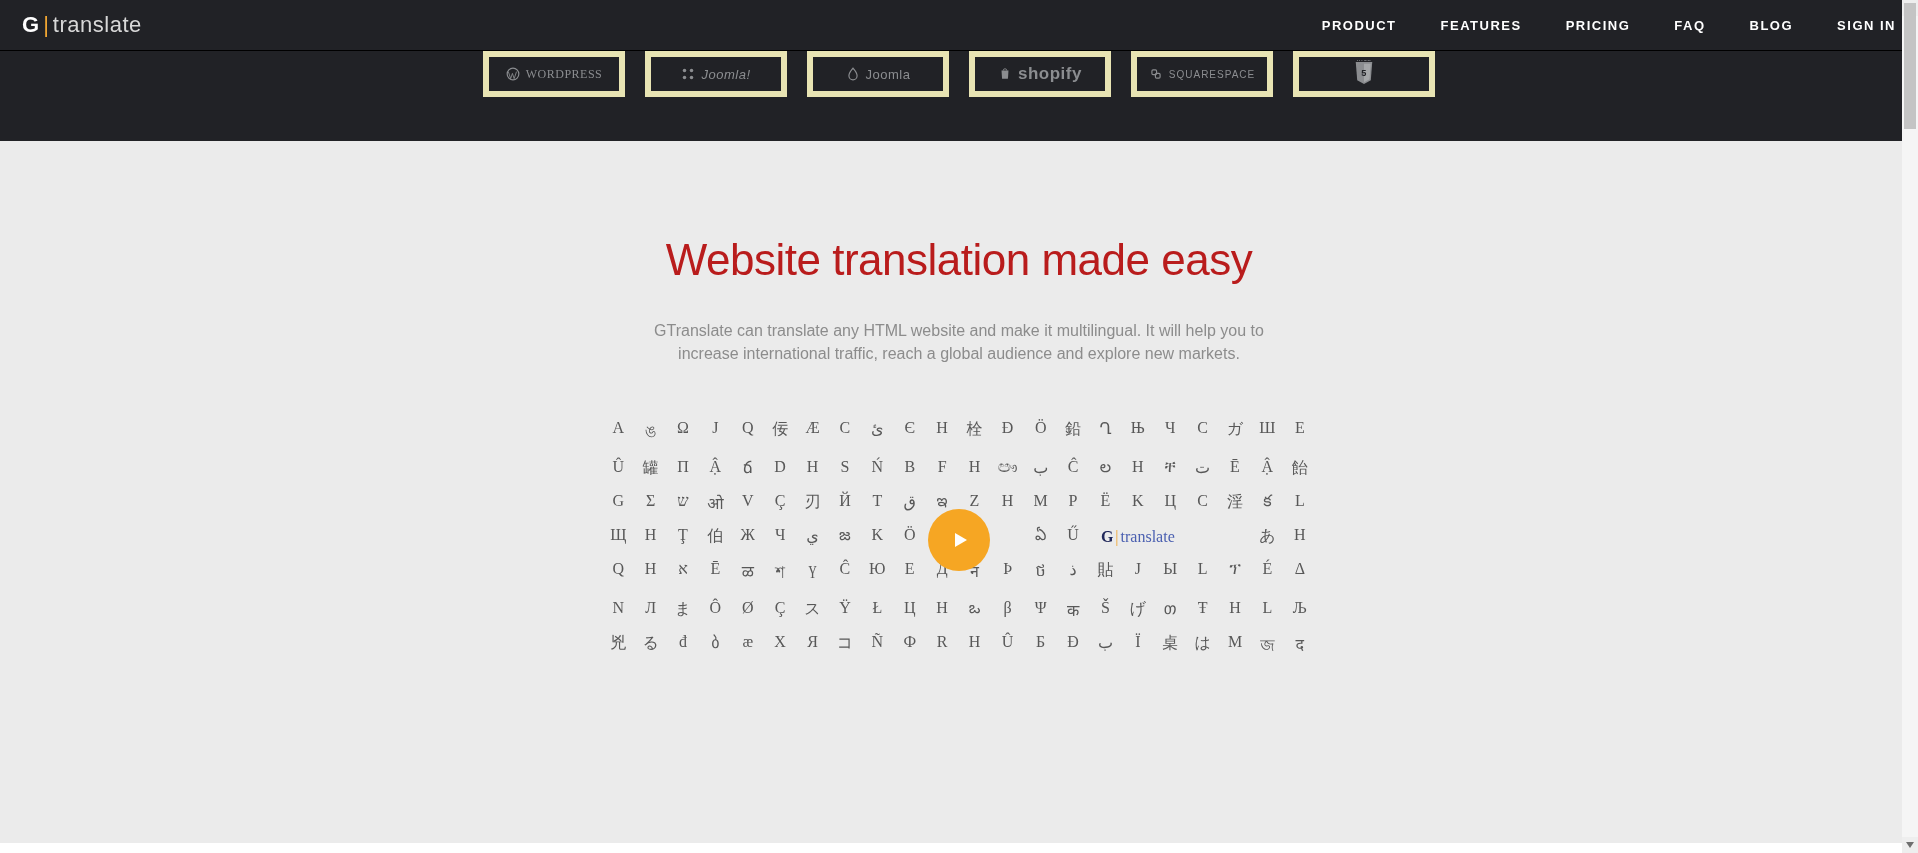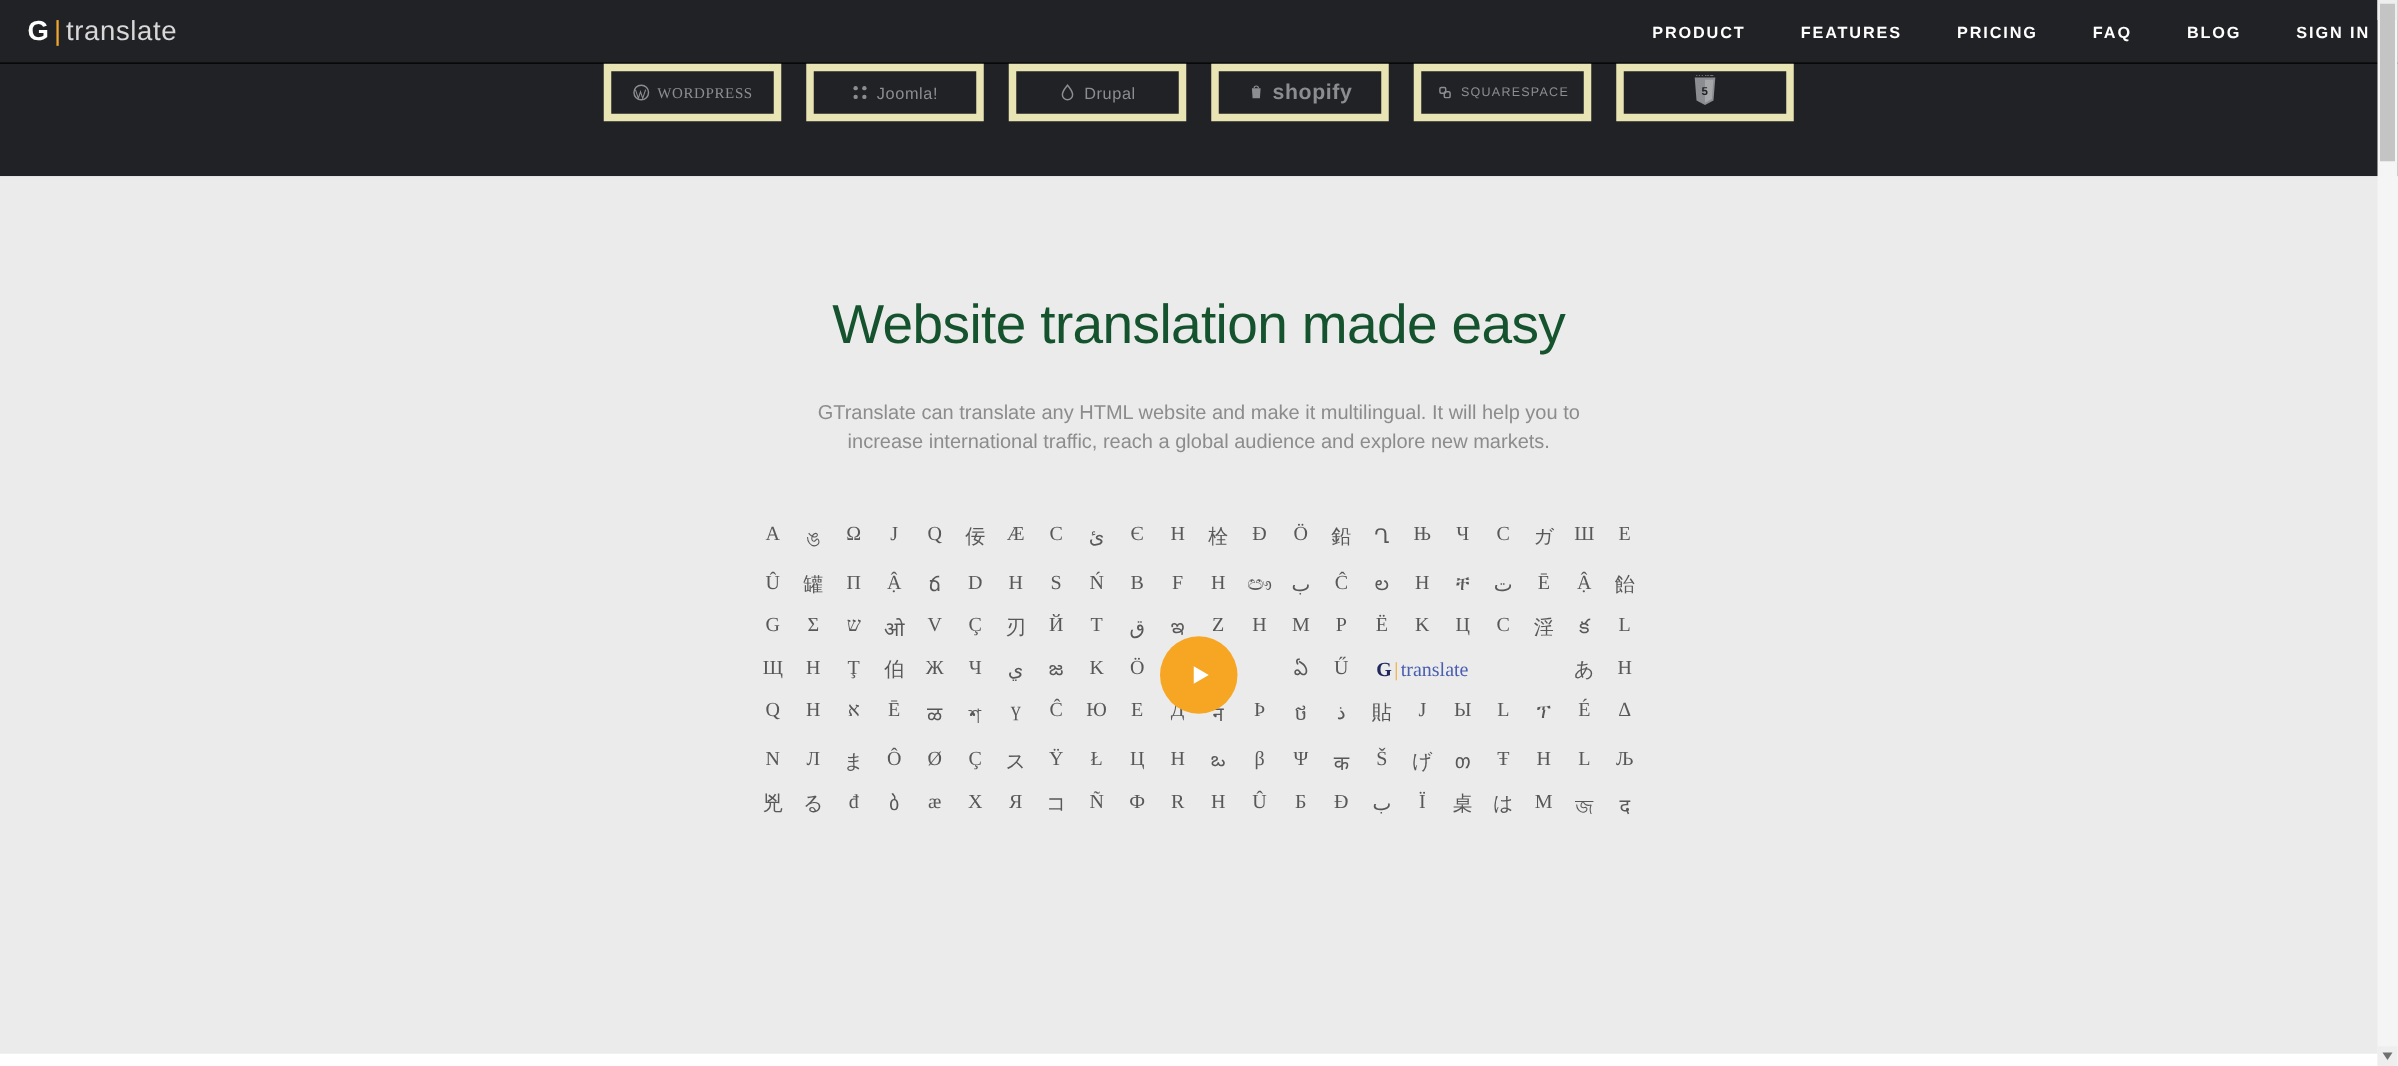--- a/index.html
+++ b/index.html
@@ -18,21 +18,21 @@
   .nav a { color:#fff; text-decoration:none; font-size:13px; font-weight:700; letter-spacing:1.5px; cursor:pointer; }
 
   
   .platforms { display:flex; justify-content:center; gap:20px; padding:0 0 44px 0; }
   .tile { width:142px; height:46px; border:6px solid #fef9c3; display:flex; align-items:center; justify-content:center; color:#97999c; font-size:11px; letter-spacing:0.5px; gap:6px; opacity:.9; }
   .tile .ico { width:14px; height:14px; display:inline-block; }
 
   
   .light { background:#ebebeb; padding:94px 0 0 0; text-align:center; position:relative; height: 702px; }
 
-  .title { font-size:44px; color:#14532d; font-weight:400; letter-spacing:-0.5px; }
+  .title { font-size:44px; color:#b91c1c; font-weight:400; letter-spacing:-0.5px; }
   .subtitle { max-width:640px; margin:34px auto 0; color:#8c8c8c; font-size:16px; line-height:1.45; }
 
   .glyph-grid { width:700px; margin:54px auto 0; display:grid; grid-template-columns:repeat(22, 1fr); row-gap:12px; column-gap:14px; position:relative; }
   .glyph-grid span { color:#585858; font-size:16px; font-family: Georgia, 'Times New Roman', serif; }
 
   .play { position:absolute; left:50%; top:50%; transform:translate(-50%,-50%); width:62px; height:62px; border-radius:50%; background:#f6a623; display:flex; align-items:center; justify-content:center; cursor:pointer; }
   .play svg { display:block; }
 
   .glogo-cell { grid-column: span 3; display:flex; align-items:center; justify-content:center; font-family:-apple-system,Helvetica,Arial,sans-serif; font-size:14px; gap:2px; }
   .glogo-cell .g2 { color:#21285a; font-weight:700; }
@@ -76,27 +76,27 @@
           </svg></span>
       <span style="font-variant:small-caps;font-family:Georgia,serif;font-size:12px">WORDPRESS</span>
     </div>
     <div class="tile">
       <span class="ico"><svg viewBox="0 0 24 24" width="14" height="14" fill="#97999c">
             <circle cx="6" cy="6" r="3"></circle>
             <circle cx="18" cy="6" r="3"></circle>
             <circle cx="6" cy="18" r="3"></circle>
             <circle cx="18" cy="18" r="3"></circle>
           </svg></span>
-      <span style="font-size:13px">Joomla!</span>
+      <span style="font-style:italic;font-size:13px">Joomla!</span>
     </div>
     <div class="tile">
       <span class="ico"><svg viewBox="0 0 24 24" width="14" height="14" fill="none" stroke="#97999c" stroke-width="2">
             <path d="M12 2C8 7 5 10 5 15a7 7 0 0014 0c0-5-3-8-7-13z"></path>
           </svg></span>
-      <span style="font-size:13px">Drupal</span>
+      <span style="font-size:13px">Joomla</span>
     </div>
     <div class="tile">
       <span class="ico"><svg viewBox="0 0 24 24" width="14" height="14" fill="#97999c">
             <path d="M6 6h12l-1 14H7z"></path>
             <path d="M9 6a3 3 0 016 0" fill="none" stroke="#97999c" stroke-width="1.5"></path>
           </svg></span>
       <span style="font-weight:700;font-size:17px">shopify</span>
     </div>
     <div class="tile">
       <span class="ico"><svg viewBox="0 0 24 24" width="14" height="14" fill="none" stroke="#97999c" stroke-width="2">

